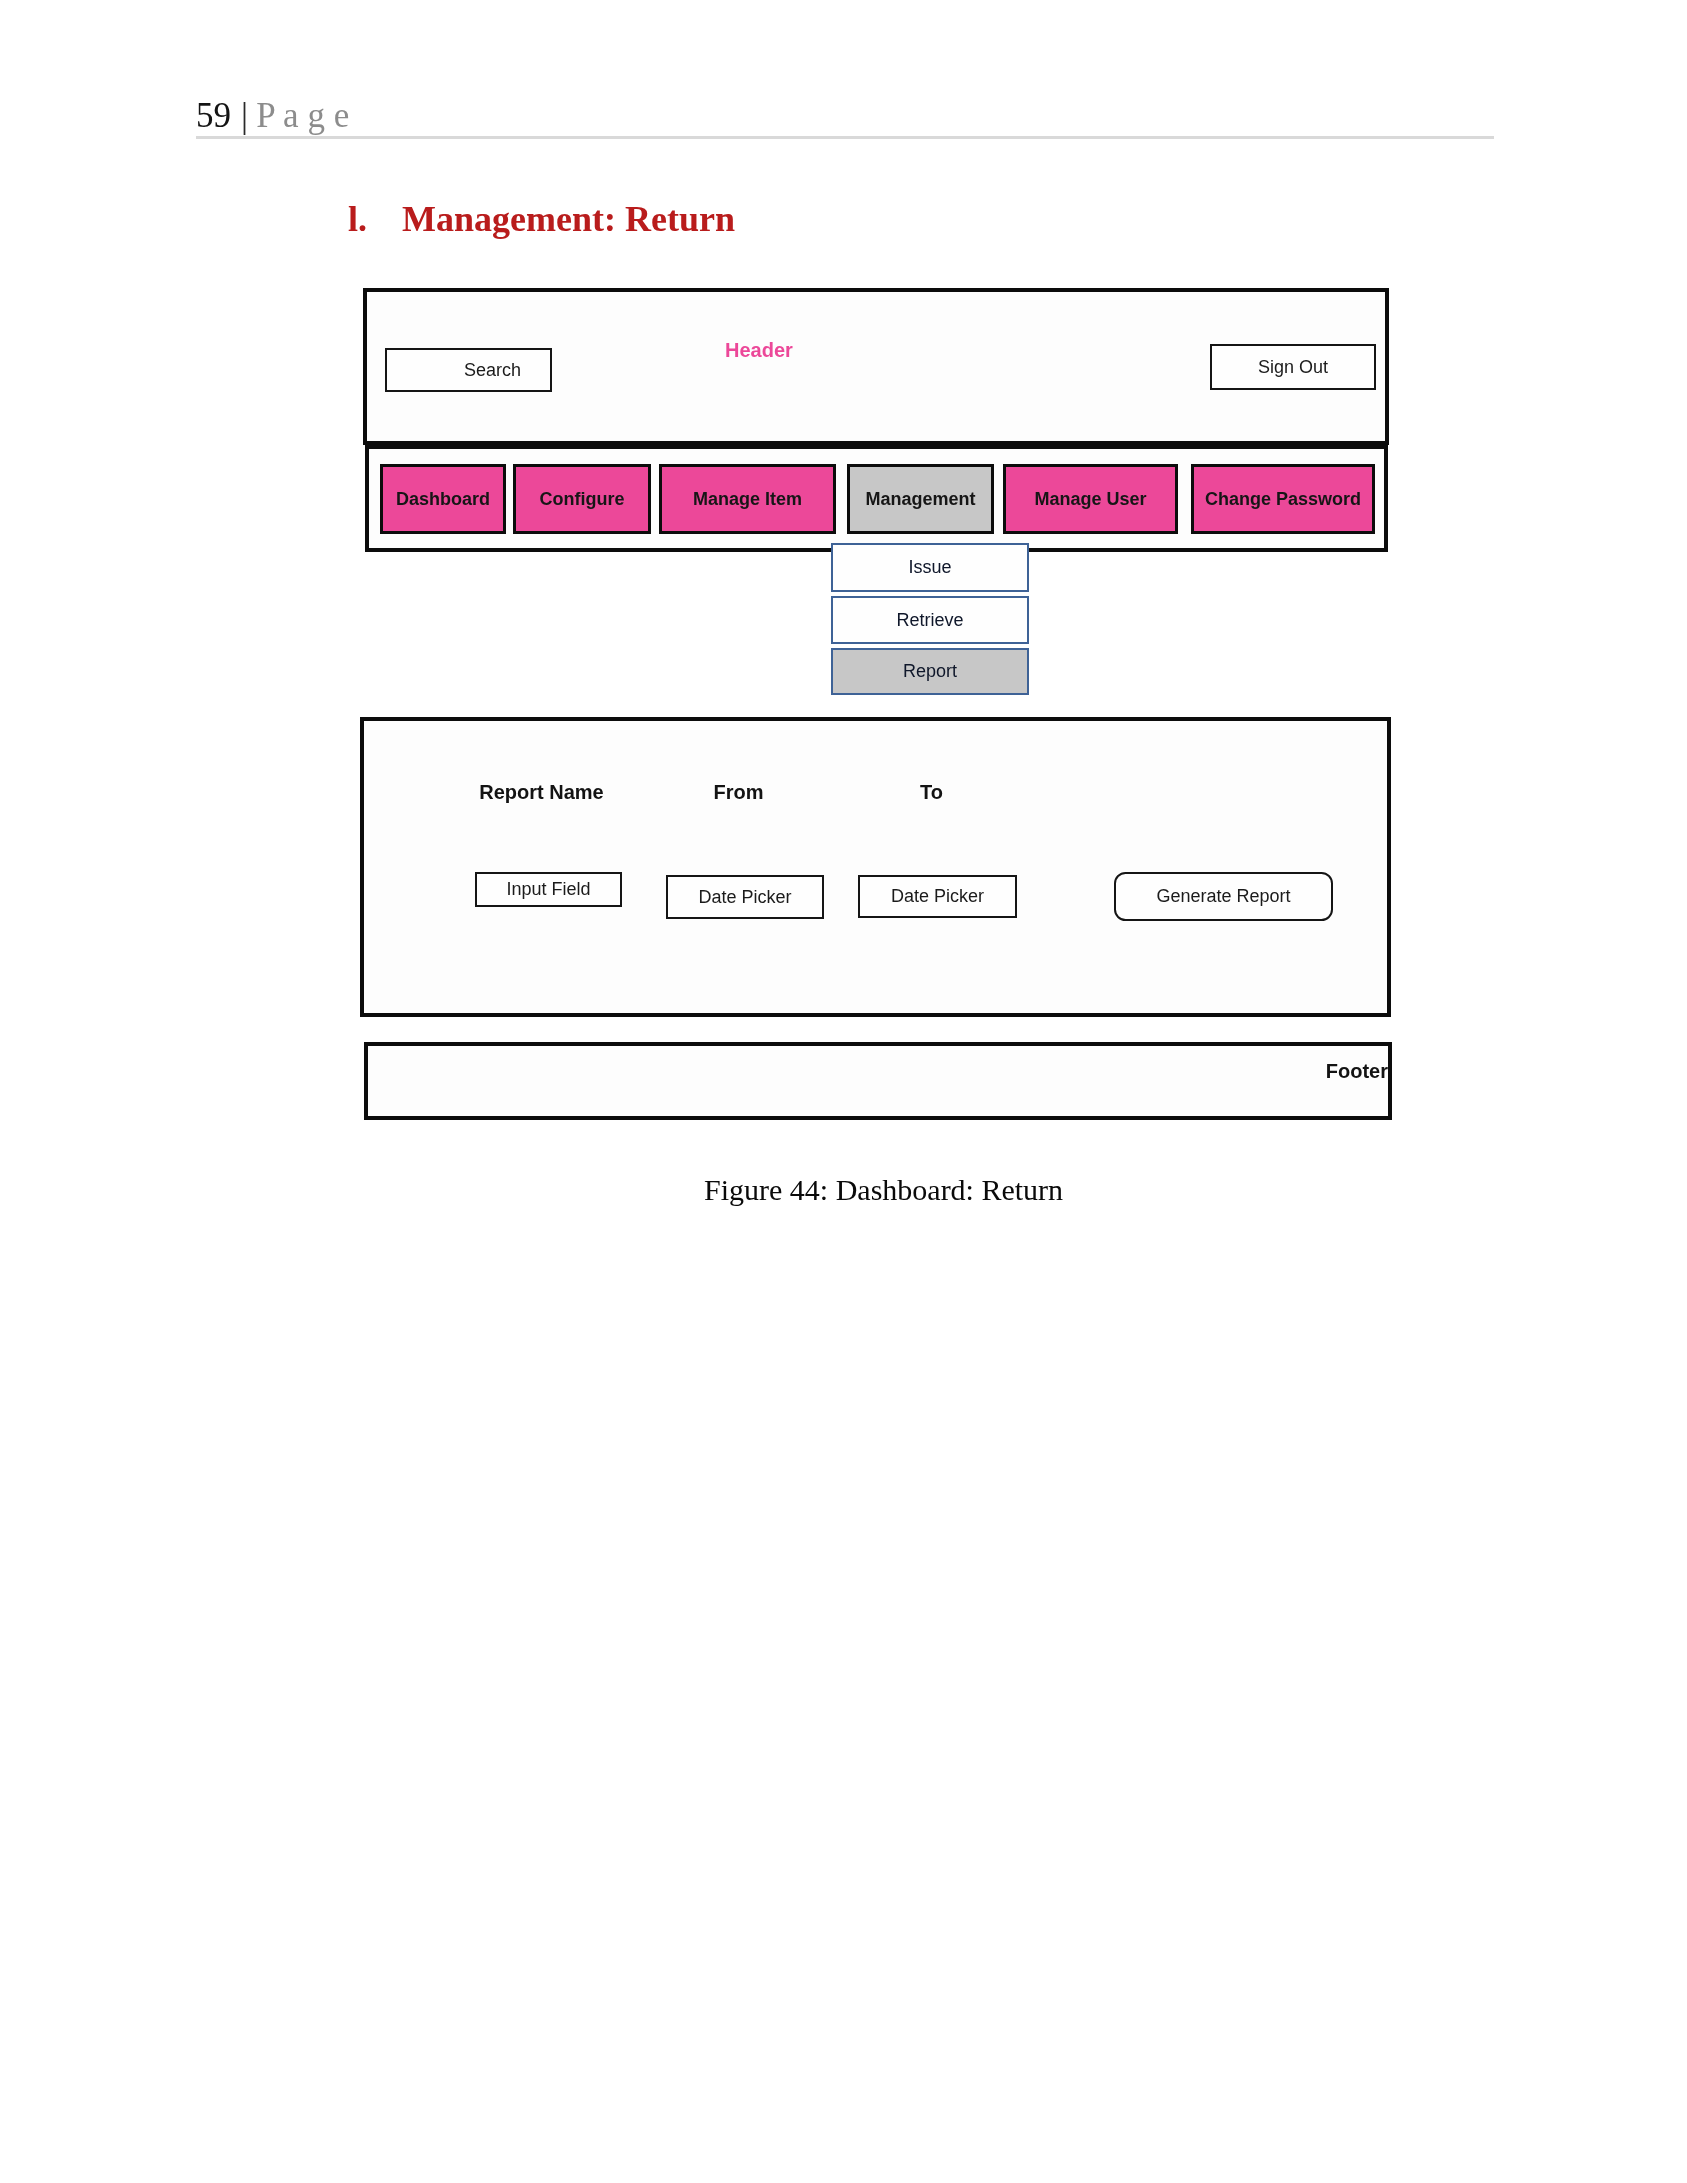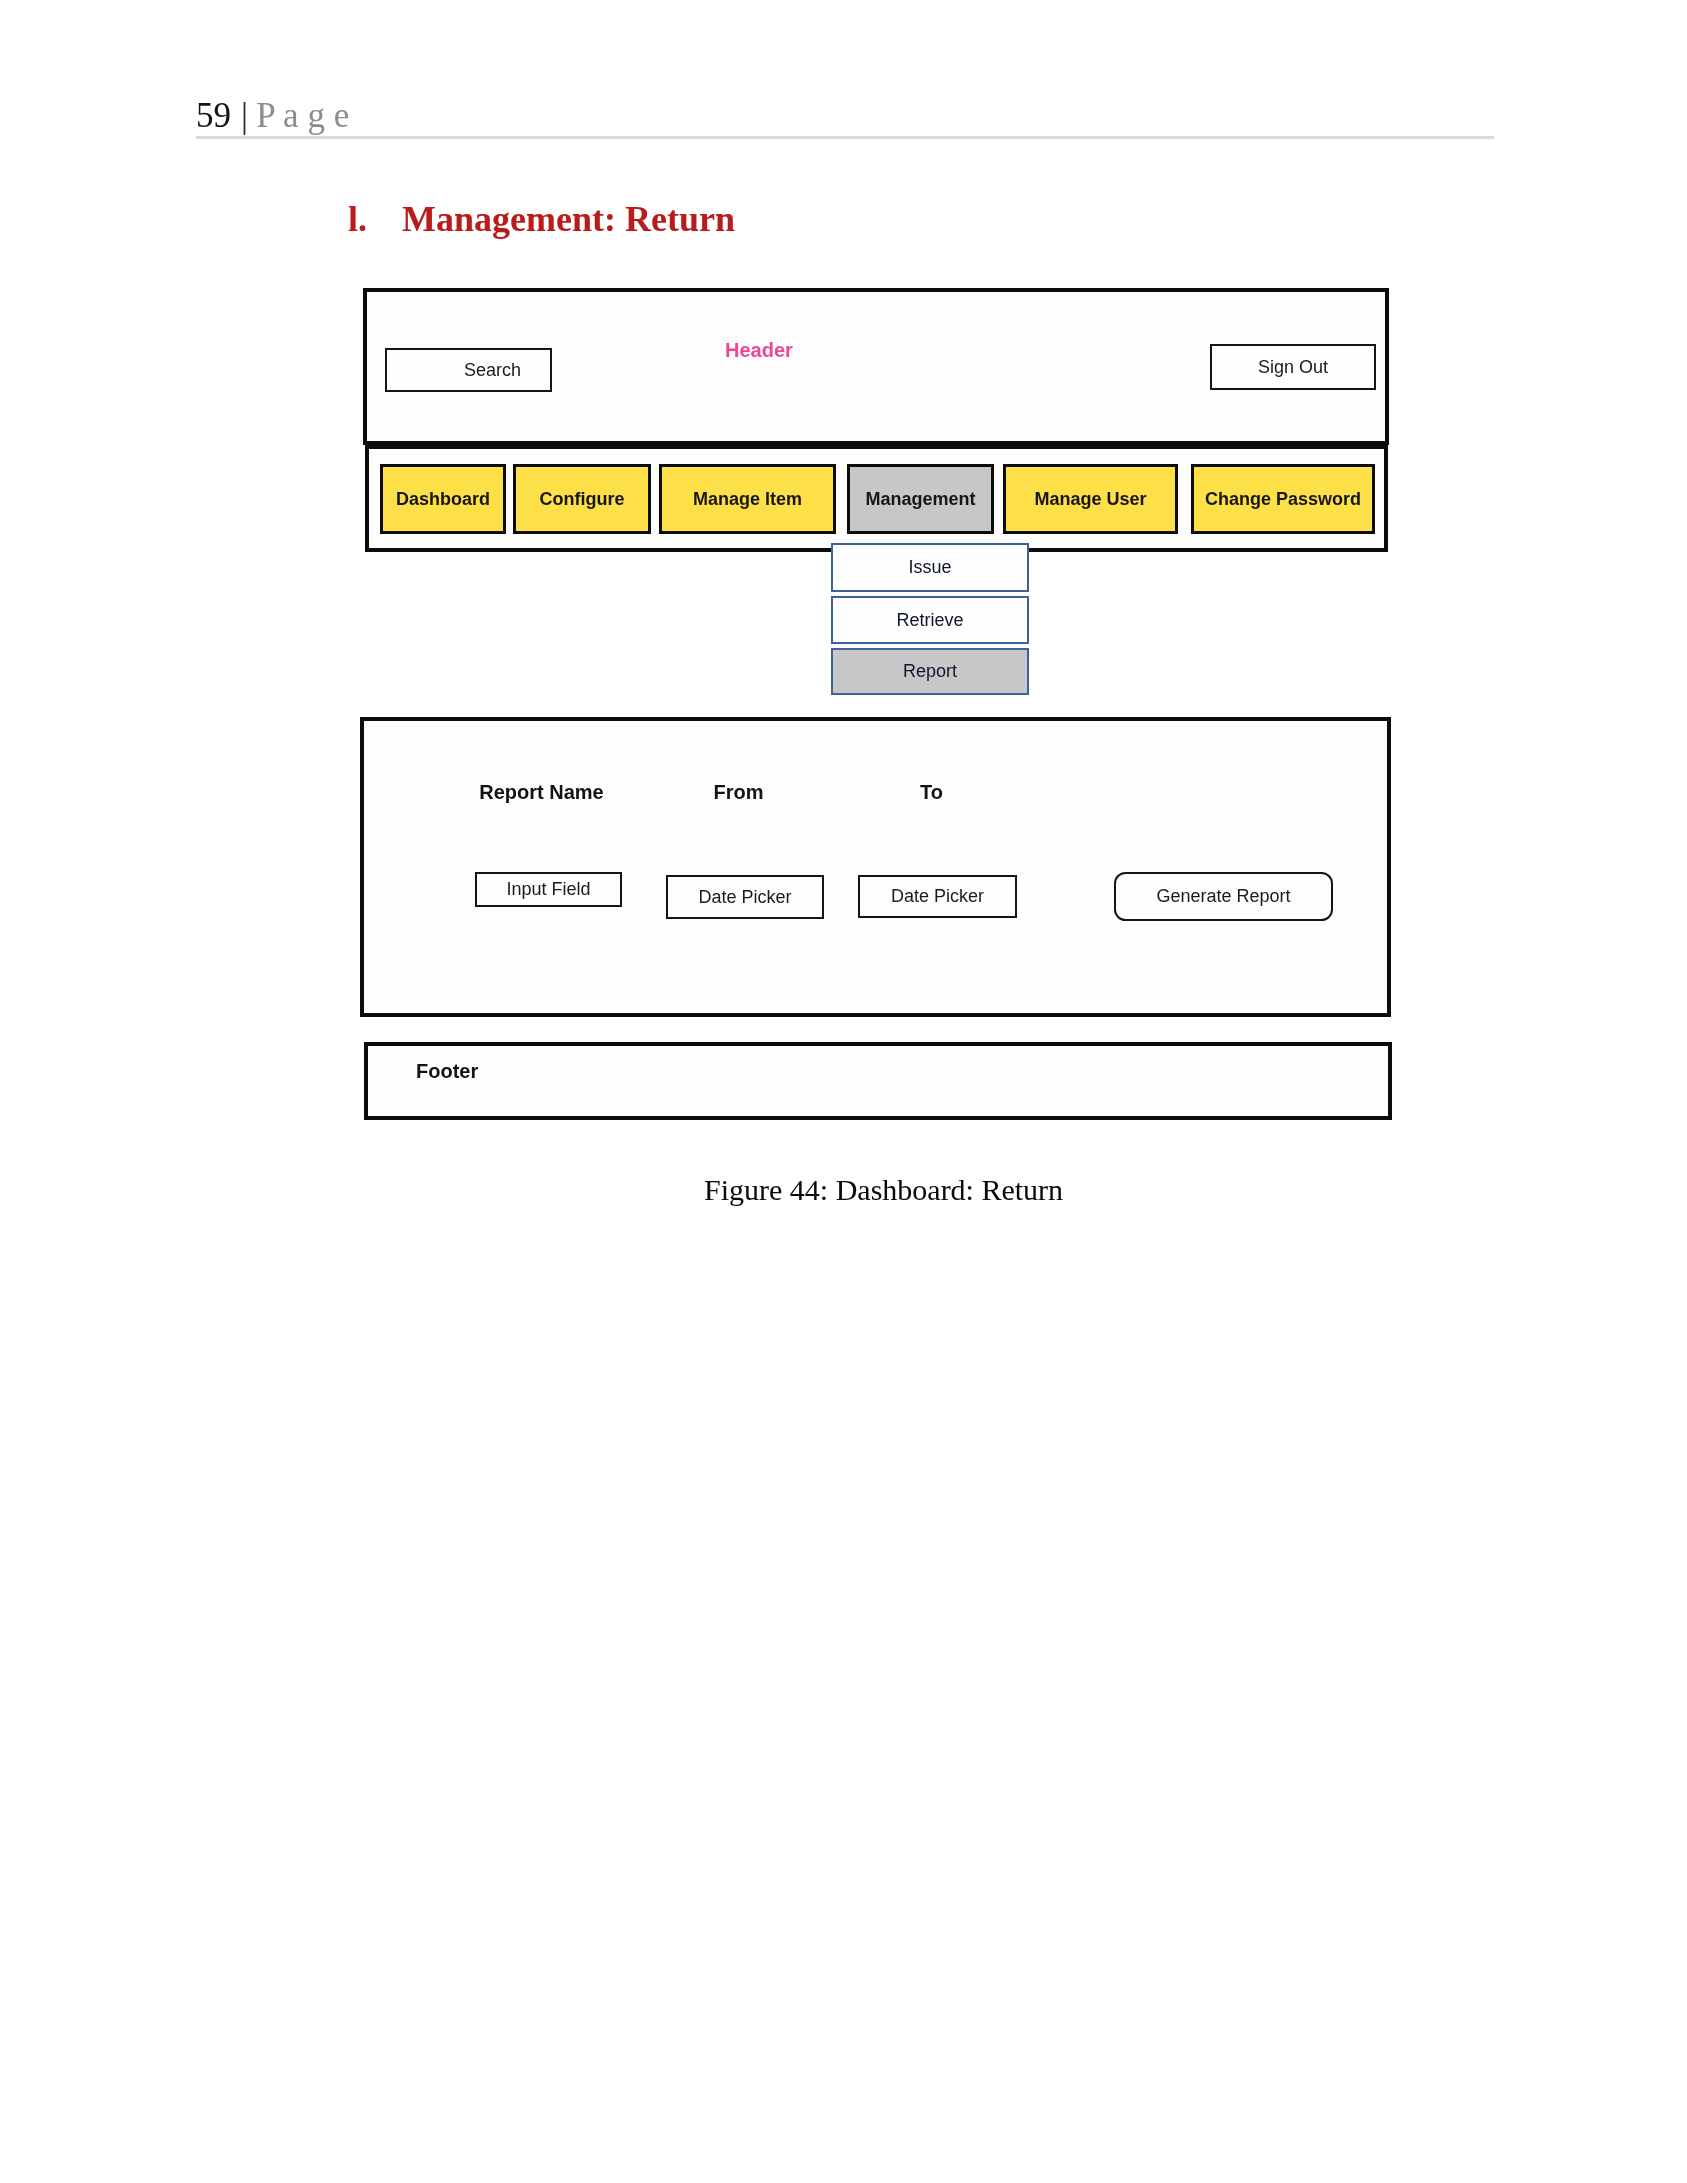--- a/index.html
+++ b/index.html
@@ -37,41 +37,41 @@
     font-family: "Liberation Serif", serif;
     font-size: 30px; color: #0a0a0a; white-space: nowrap;
   }
 
   
   .wf-box { position: absolute; border: 4.1px solid #0c0c0c; background: #fdfdfd; }
   .hdr-box   { left: 363px; top: 288px;  width: 1026px; height: 157px; }
   .nav-box   { left: 365px; top: 445px;  width: 1023px; height: 107px; }
   .content-box { left: 360px; top: 717px; width: 1031px; height: 300px; }
   .footer-box  { left: 364px; top: 1042px; width: 1028px; height: 78px;
-                 display: flex; align-items: center; justify-content: flex-start;
+                 display: flex; align-items: center; justify-content: flex-end;
                  padding-bottom: 20px; padding-left: 48px; }
   .footer-box .wf-label { position: static; }
 
   .wf-btn {
     position: absolute; display: flex; align-items: center; justify-content: center;
     border: 2.5px solid #151515; background: #fefefe;
     font-size: 18px; color: #1b1b1b; white-space: nowrap;
   }
   .search-btn  { left: 385px;  top: 348px; width: 167px; height: 44px; padding-left: 48px; }
   .signout-btn { left: 1210px; top: 344px; width: 166px; height: 46px; }
 
   .hdr-title {
     position: absolute; left: 725px; top: 339px; width: 264px;
     font-weight: bold; font-size: 20px; color: #ec4899;
   }
 
   .nav-btn {
     position: absolute; top: 464px; height: 70px;
     display: flex; align-items: center; justify-content: center;
-    border: 3.3px solid #0c0c0c; background: #fde047;
+    border: 3.3px solid #0c0c0c; background: #ec4899;
     font-weight: bold; font-size: 18px; color: #161616; white-space: nowrap;
   }
   .nav-dashboard       { left: 380px;  width: 126px; }
   .nav-configure       { left: 513px;  width: 138px; }
   .nav-manage-item     { left: 659px;  width: 177px; }
   .nav-management      { left: 847px; width: 147px; background: #c7c7c7; }
   .nav-manage-user     { left: 1003px; width: 175px; }
   .nav-change-password { left: 1191px; width: 184px; }
 
   .dd-item {

